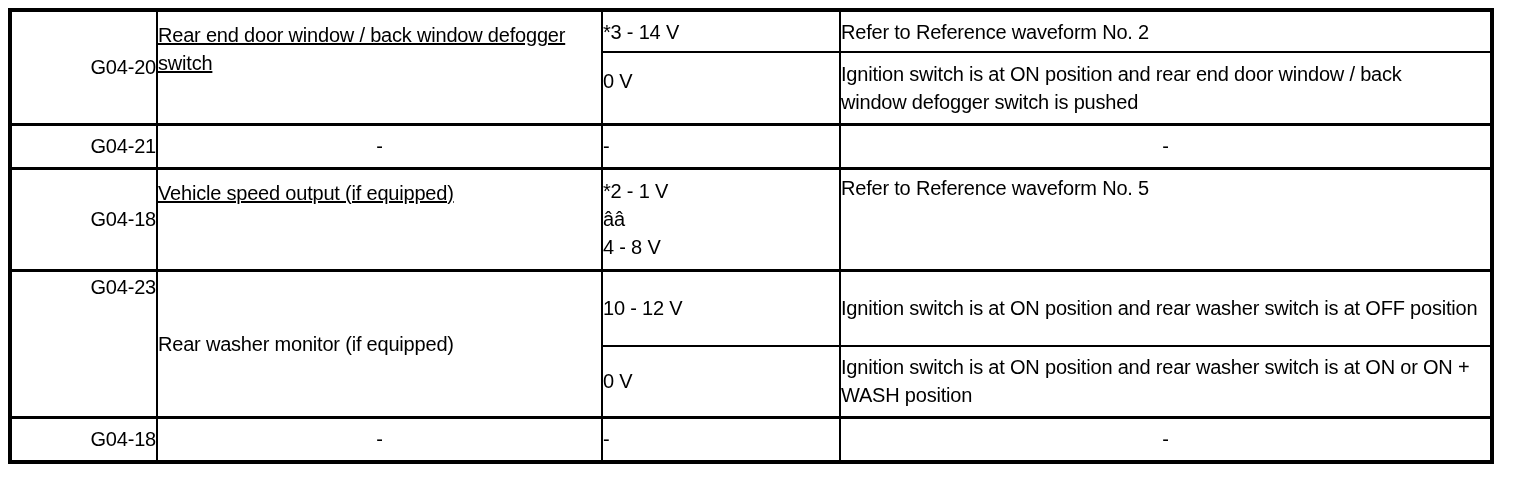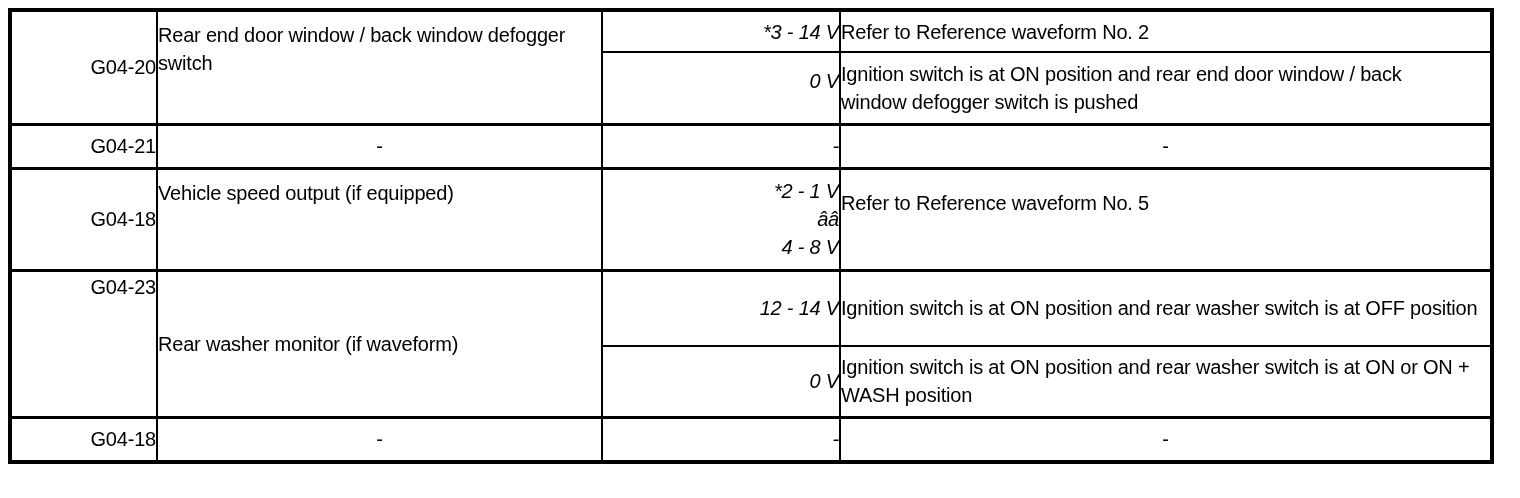--- a/index.html
+++ b/index.html
@@ -44,38 +44,38 @@
     padding-top: 1px;
   }
   td.desc {
     text-align: left;
     vertical-align: middle;
     padding: 4px 12px;
   }
   td.desc.v-top {
     vertical-align: top;
     padding-top: 9px;
+    text-decoration: underline;
   }
   td.volt {
-    text-align: right;
+    text-align: left;
     vertical-align: middle;
-    font-style: italic;
   }
   td.volt.v-top {
     vertical-align: top;
     padding-top: 14px;
   }
   td.cond {
     text-align: left;
     vertical-align: middle;
     padding: 4px 12px;
   }
   td.cond.v-top {
     vertical-align: top;
-    padding-top: 19px;
+    padding-top: 4px;
   }
   td.dash {
     text-align: center;
     vertical-align: middle;
   }
   .w580 { max-width: 575px; }
 
   tr.r1a { height: 42px; }
   tr.r1b { height: 72px; }
   tr.r2  { height: 44px; }
@@ -132,23 +132,23 @@
           <div>4 - 8 V</div>
         </td>
         <td class="cond v-top">
           <div>Refer to Reference waveform No. 5</div>
         </td>
       </tr>
 
       <tr class="r4a group-sep">
         <td class="term v-top" rowspan="2">G04-23</td>
         <td class="desc" rowspan="2">
-          <div>Rear washer monitor (if waveform)</div>
+          <div>Rear washer monitor (if equipped)</div>
         </td>
-        <td class="volt">12 - 14 V</td>
+        <td class="volt">10 - 12 V</td>
         <td class="cond">
           <div>Ignition switch is at ON position and rear washer switch is at OFF position</div>
         </td>
       </tr>
       <tr class="r4b">
         <td class="volt">0 V</td>
         <td class="cond">
           <div>Ignition switch is at ON position and rear washer switch is at ON or ON + WASH position</div>
         </td>
       </tr>

